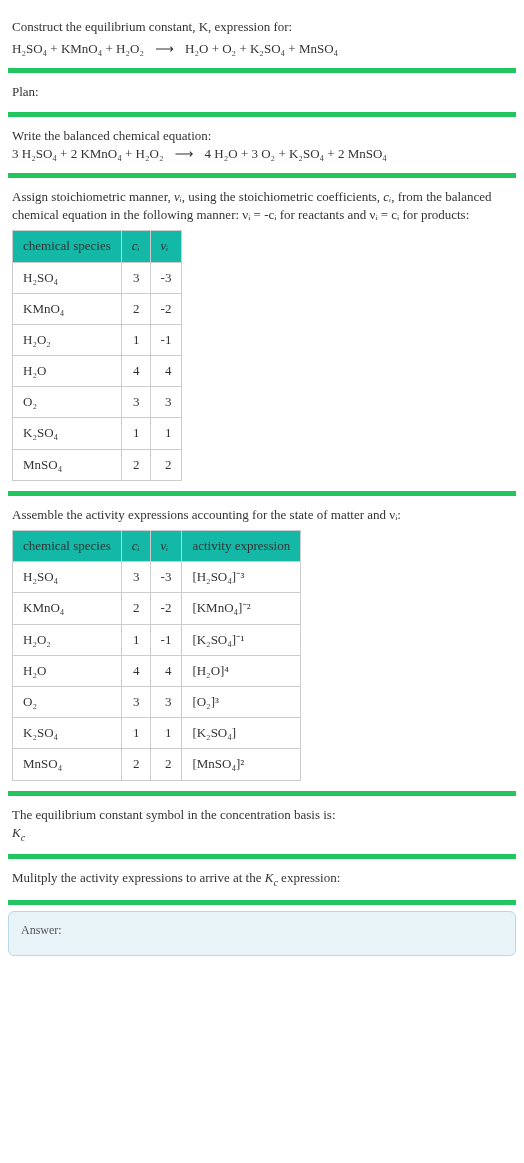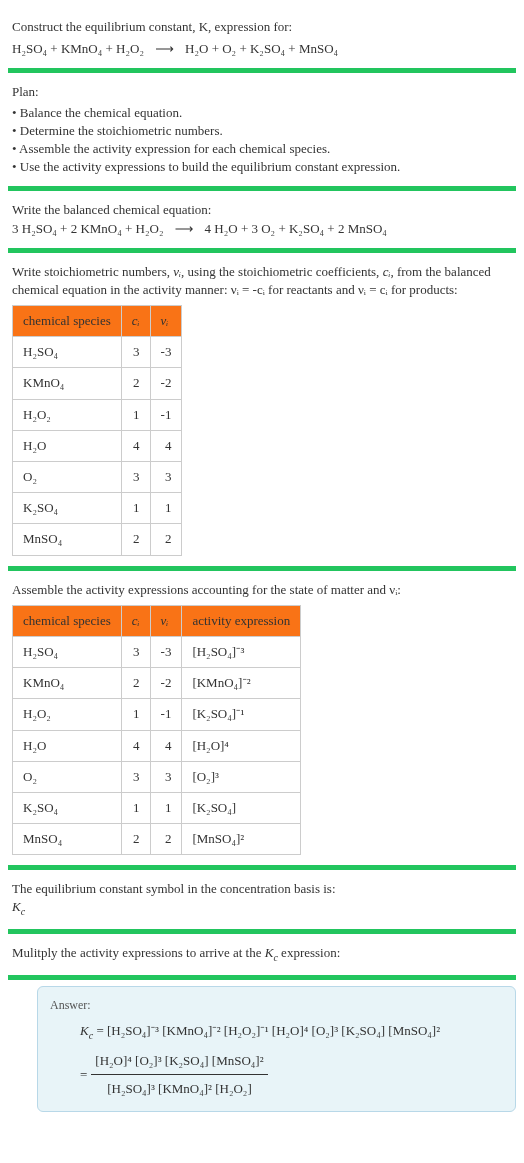--- a/index.html
+++ b/index.html
@@ -48,36 +48,35 @@
       border-collapse: collapse;
       margin-top: 6px;
     }
     th, td {
       border: 1px solid #ccc;
       padding: 6px 10px;
       text-align: left;
       font-weight: normal;
     }
     th {
-      background: #f97316;
+      background: #14b8a6;
     }
     .num-col {
       text-align: right;
     }
     .ital {
       font-style: italic;
       font-family: Liberation Serif, serif;
     }
     .answer-box {
       background: #e8f4f8;
       border: 1px solid #b8d8e8;
       border-radius: 6px;
       padding: 10px 12px;
       margin-top: 6px;
-      margin-left: 29px;
     }
     .answer-label {
       font-size: 12px;
       color: #555;
       margin-bottom: 6px;
     }
     .answer-content {
       padding-left: 30px;
       line-height: 1.8;
     }
@@ -111,40 +110,34 @@
   </div>
   <div class="equation">
     <span>H₂SO₄ + KMnO₄ + H₂O₂</span>
     <span class="arrow">⟶</span>
     <span>H₂O + O₂ + K₂SO₄ + MnSO₄</span>
   </div>
 </div>
 
 <div class="section">
   <div>Plan:</div>
-  <ul class="bullet-list">
-    <li>Balance the chemical equation.</li>
-    <li>Determine the stoichiometric numbers.</li>
-    <li>Assemble the activity expression for each chemical species.</li>
-    <li>Use the activity expressions to build the equilibrium constant expression.</li>
-  </ul>
 </div>
 
 <div class="section">
   <div>Write the balanced chemical equation:</div>
   <div class="equation">
     <span>3 H₂SO₄ + 2 KMnO₄ + H₂O₂</span>
     <span class="arrow">⟶</span>
     <span>4 H₂O + 3 O₂ + K₂SO₄ + 2 MnSO₄</span>
   </div>
 </div>
 
 <div class="section">
   <div>
-    <span>Write stoichiometric numbers, </span><span class="ital">νᵢ</span><span>, using the stoichiometric coefficients, </span><span class="ital">cᵢ</span><span>, from the balanced chemical equation in the activity manner: νᵢ = -cᵢ for reactants and νᵢ = cᵢ for products:</span>
+    <span>Assign stoichiometric manner, </span><span class="ital">νᵢ</span><span>, using the stoichiometric coefficients, </span><span class="ital">cᵢ</span><span>, from the balanced chemical equation in the following manner: νᵢ = -cᵢ for reactants and νᵢ = cᵢ for products:</span>
   </div>
   <table>
     <tbody>
         <tr>
       <th>chemical species</th>
       <th class="ital">cᵢ</th>
       <th class="ital">νᵢ</th>
     </tr>
     <tr>
           <td>H₂SO₄</td>
@@ -247,25 +240,13 @@
 </div>
 
 <div class="section">
   <div>
     Mulitply the activity expressions to arrive at the <span class="ital">K<sub>c</sub></span> expression:
   </div>
 </div>
 
 <div class="answer-box">
   <div class="answer-label">Answer:</div>
-  <div class="answer-content">
-    <div>
-      <span class="ital">K<sub>c</sub></span> = <span>[H₂SO₄]⁻³ [KMnO₄]⁻² [H₂O₂]⁻¹ [H₂O]⁴ [O₂]³ [K₂SO₄] [MnSO₄]²</span>
-    </div>
-    <div class="kc-line2">
-      <span>= </span>
-      <span class="fraction">
-        <span class="frac-num">[H₂O]⁴ [O₂]³ [K₂SO₄] [MnSO₄]²</span>
-        <span class="frac-den">[H₂SO₄]³ [KMnO₄]² [H₂O₂]</span>
-      </span>
-    </div>
-  </div>
 </div>
 
 </body></html>

